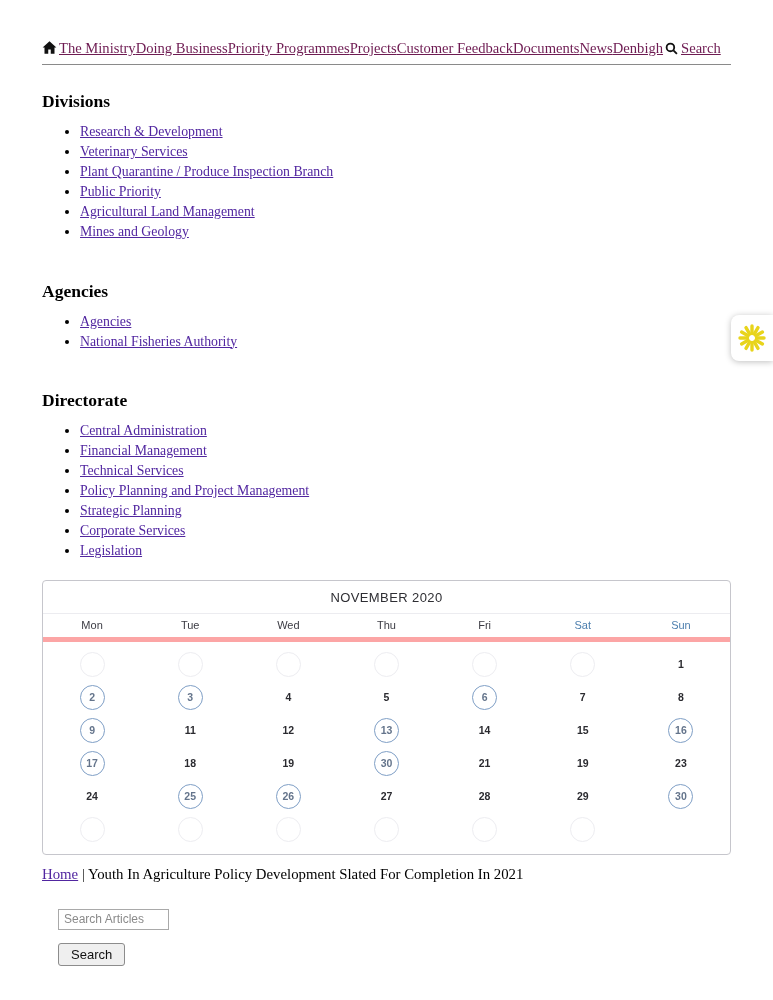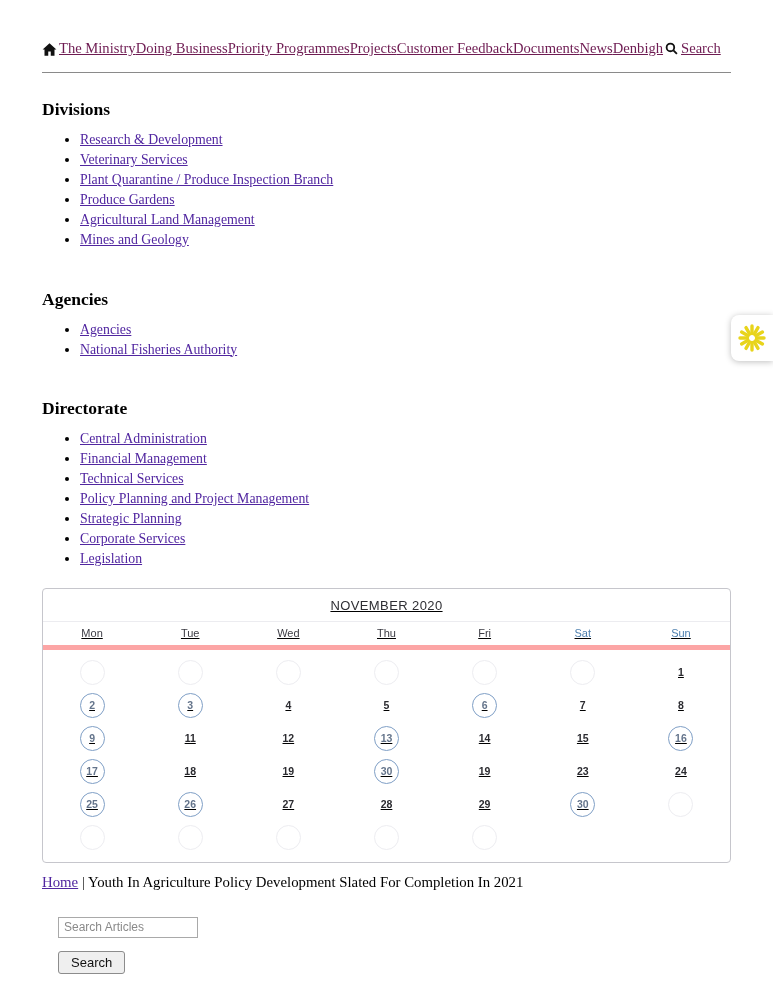--- a/index.html
+++ b/index.html
@@ -2,39 +2,39 @@
 <html><head>
 <meta charset="utf-8">
 <style>
   * { box-sizing: border-box; }
   html,body { margin:0; padding:0; background:#ffffff; }
   body { width:773px; min-height:1000px; font-family:"Liberation Serif", serif; color:#000; }
   .page { width:773px; min-height:1000px; position:relative; overflow:hidden; }
   .content { padding:0 42px; }
 
   
-  .topnav { margin-top:40px; padding-bottom:15px; border-bottom:1px solid #8a8a8a;
-            font-size:14.6px; white-space:nowrap; display:flex; align-items:flex-end; }
+  .topnav { margin-top:40px; padding-bottom:7px; border-bottom:1px solid #8a8a8a;
+            font-size:14.6px; white-space:nowrap; display:flex; align-items:flex-start; }
   .topnav a { text-decoration:underline; }
   .nav-link { color:#6e1b52; }
   .home-icon { display:inline-flex; margin-right:2px; color:#111; }
   .search-link { color:#6e1b52; display:inline-flex; align-items:center; margin-left:2px; }
   .search-link svg { margin-right:3px; }
   .nav-links { display:inline; }
 
   
   h2.section { font-size:17.5px; font-weight:bold; margin:40px 0 12px 0; }
   h2.section.first { margin-top:26px; }
   ul.linklist { margin:12px 0 0 0; padding-left:38px; }
   ul.linklist li { margin:0 0 3.5px 0; font-size:13.8px; line-height:16.5px; }
   .list-link { color:#5126a0; text-decoration:underline; }
 
   
   .calendar { margin-top:20px; border:1px solid #c6c6cc; border-radius:4px; background:#fff;
-              font-family:"Liberation Sans", sans-serif;text-decoration:underline; }
+              font-family:"Liberation Sans", sans-serif; }
   .cal-title { text-align:center; font-size:13px; color:#2e2e33; letter-spacing:.4px;
                padding:9px 0 8px 0; border-bottom:1px solid #ececf0; }
   .cal-dayrow { display:grid; grid-template-columns:repeat(7,1fr); padding:5px 0 6px 0;
                 border-bottom:5px solid #fca5a5; }
   .cal-dayhead { text-align:center; font-size:11px; color:#3c3c44; }
   .cal-dayhead.weekend { color:#4d7fae; }
   .cal-grid { display:grid; grid-template-columns:repeat(7,1fr); padding:6px 0 8px 0; }
   .cal-cell { height:33px; display:flex; align-items:center; justify-content:center; }
   .cal-day { width:25px; height:25px; border-radius:50%; display:flex; align-items:center;
              justify-content:center; font-size:10.5px; font-weight:700; color:#2b2b30;
@@ -42,21 +42,21 @@
   .cal-day.empty { border-color:#ededf1; }
   .cal-day.event { border-color:#7f9fc6; color:#64748b; }
 
   
   .article-bar { margin-top:11px; font-size:14.8px; }
   .article-bar .home { color:#5126a0; text-decoration:underline; }
   .article-bar .sep { color:#222; }
 
   
   .search-form { margin-left:16px; }
-  .search-input { margin-top:26px; display:block; width:140px; height:21px; font-size:12px;
+  .search-input { margin-top:26px; display:block; width:111px; height:21px; font-size:12px;
                   font-family:"Liberation Sans", sans-serif; border:1px solid #a9a9a9;
                   padding:2px 5px; color:#222; }
   .search-input::placeholder { color:#8a8a8a; }
   .search-btn { margin-top:13px; display:block; font-size:13px; font-family:"Liberation Sans", sans-serif;
                 background:#efefef; border:1px solid #8c8c8c; border-radius:3px; padding:3px 12px;
                 color:#111; cursor:pointer; }
 
   
   .access-widget { position:absolute; top:315px; right:0; width:42px; height:46px; background:#fff;
                    border-radius:8px 0 0 8px; box-shadow:0 1px 6px rgba(0,0,0,.25);
@@ -82,21 +82,21 @@
           </svg>
         <span>Search</span>
       </a>
     </nav>
 
     <h2 class="section first">Divisions</h2>
     <ul class="linklist" id="divisions-list">
         <li><a href="#" class="list-link">Research &amp; Development</a></li>
         <li><a href="#" class="list-link">Veterinary Services</a></li>
         <li><a href="#" class="list-link">Plant Quarantine / Produce Inspection Branch</a></li>
-        <li><a href="#" class="list-link">Produce Gardens</a></li>
+        <li><a href="#" class="list-link">Public Priority</a></li>
         <li><a href="#" class="list-link">Agricultural Land Management</a></li>
         <li><a href="#" class="list-link">Mines and Geology</a></li>
       </ul>
 
     <h2 class="section">Agencies</h2>
     <ul class="linklist" id="agencies-list">
         <li><a href="#" class="list-link">Agencies</a></li>
         <li><a href="#" class="list-link">National Fisheries Authority</a></li>
       </ul>
 
@@ -190,20 +190,23 @@
             <span class="cal-day event">17</span>
           </div>
           <div class="cal-cell">
             <span class="cal-day">18</span>
           </div>
           <div class="cal-cell">
             <span class="cal-day">19</span>
           </div>
           <div class="cal-cell">
             <span class="cal-day event">30</span>
+          </div>
+          <div class="cal-cell">
+            <span class="cal-day">21</span>
           </div>
           <div class="cal-cell">
             <span class="cal-day">19</span>
           </div>
           <div class="cal-cell">
             <span class="cal-day">23</span>
           </div>
           <div class="cal-cell">
             <span class="cal-day">24</span>
           </div>

